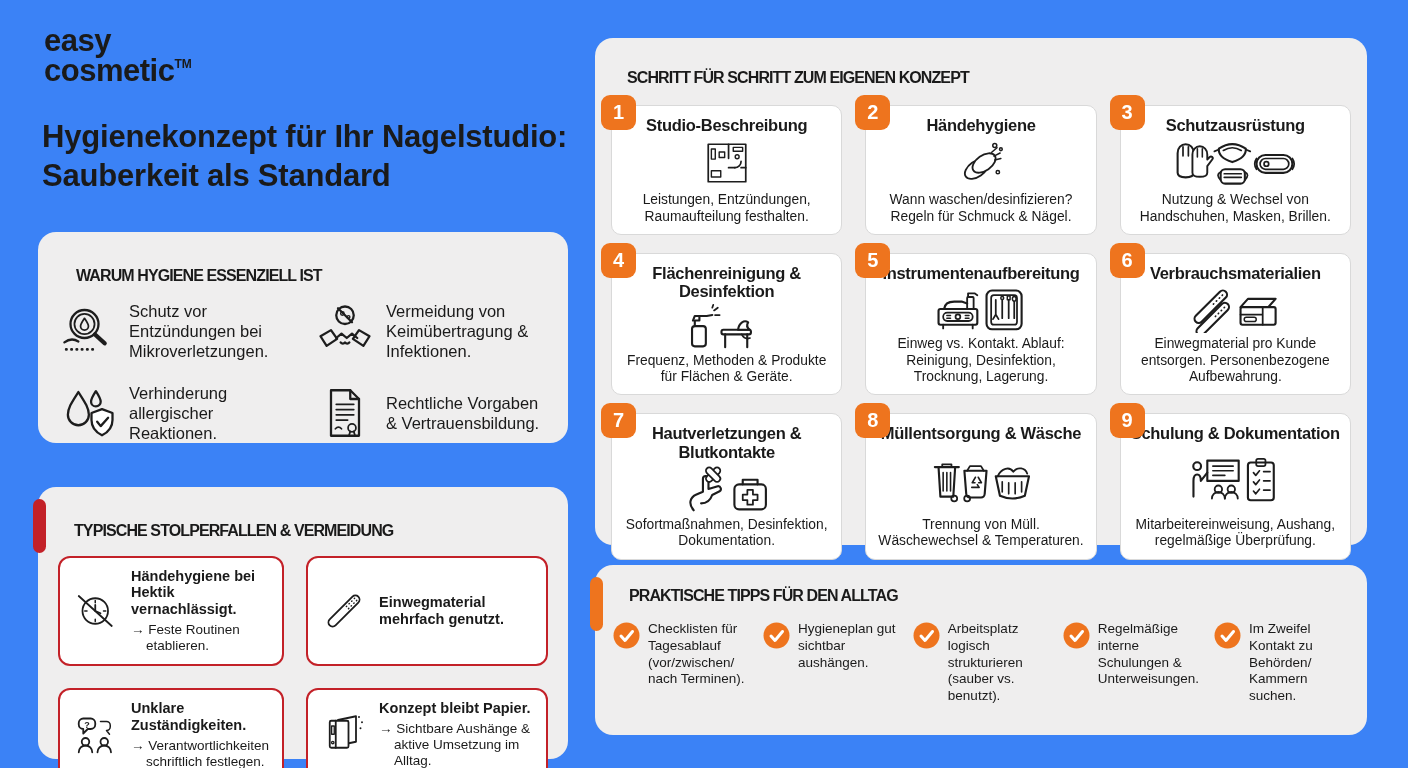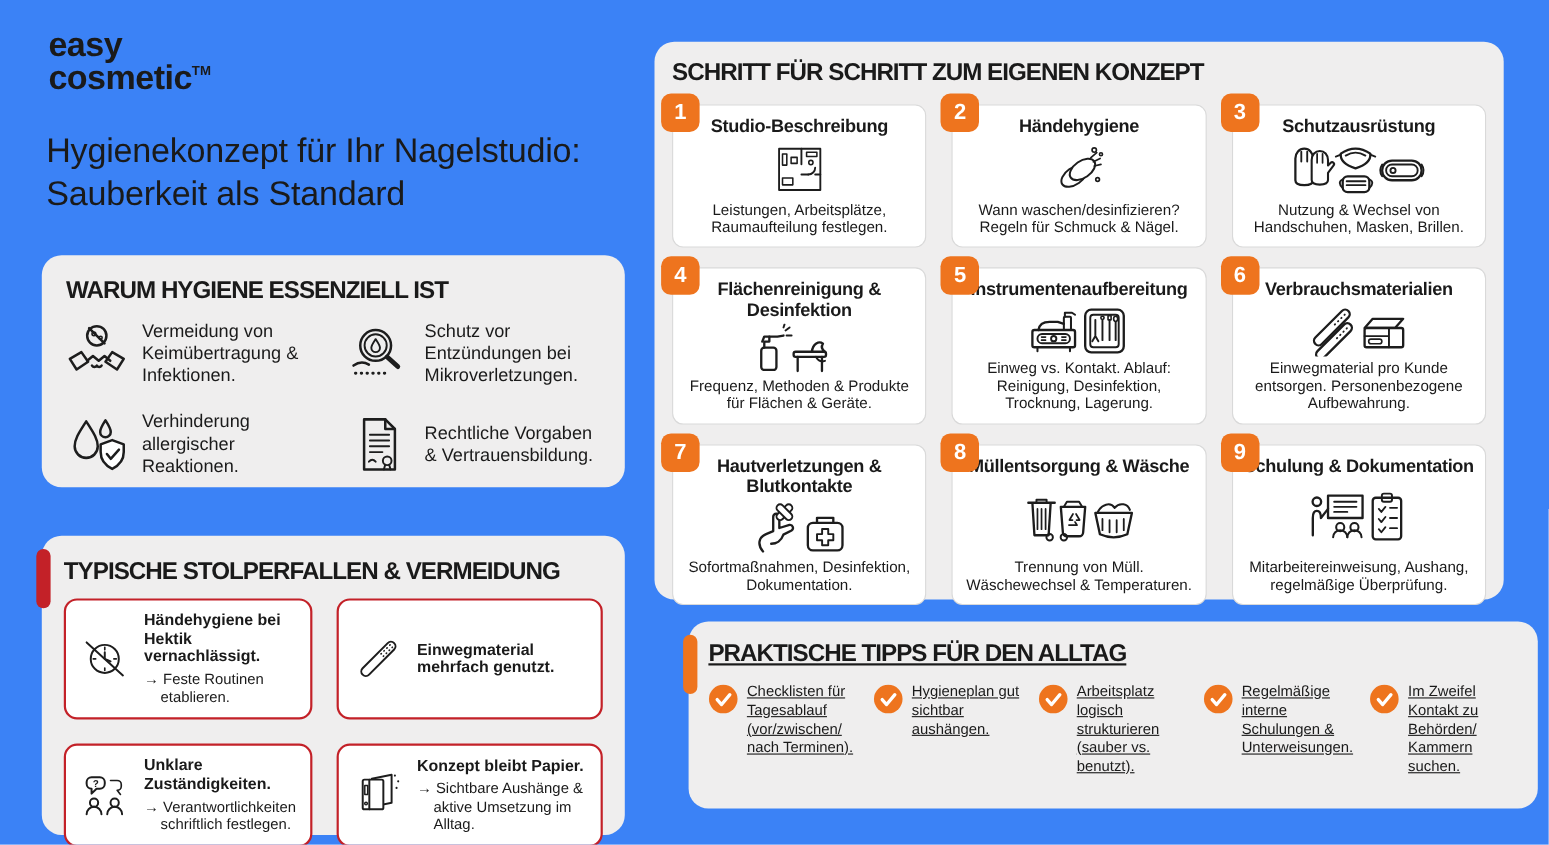--- a/index.html
+++ b/index.html
@@ -2,29 +2,29 @@
 <html><head>
 <meta charset="utf-8">
 <style>
   html,body{margin:0;padding:0;background:#fff;}
   .page{position:relative;width:1408px;height:768px;background:#3b82f6;overflow:hidden;
         font-family:"Liberation Sans",sans-serif;color:#1a1a1a;}
   
   .logo{position:absolute;left:44px;top:26px;font-weight:700;font-size:31px;line-height:0.98;letter-spacing:-0.5px;}
   .logo sup{font-size:12px;font-weight:700;position:relative;top:-2px;letter-spacing:0;}
   
-  .main-title{position:absolute;left:42px;top:118px;margin:0;font-size:31px;font-weight:400;
+  .main-title{position:absolute;left:42px;top:118px;margin:0;font-size:31px;font-weight:700;
               line-height:1.25;letter-spacing:-0.2px;}
   
   .panel{position:absolute;background:#efeeee;border-radius:18px;box-sizing:border-box;}
-  .panel h2{margin:0;font-size:22px;font-weight:700;letter-spacing:-0.9px;line-height:1.05;}
+  .panel h2{margin:16px;font-size:16px;font-weight:700;letter-spacing:-0.9px;line-height:1.05;}
   .panel-why{left:38px;top:232px;width:530px;height:211px;padding:20px 22px 0;}
   .panel-pitfalls{left:38px;top:487px;width:530px;height:272px;padding:20px 20px 0;}
   .panel-steps{left:595px;top:38px;width:772px;height:507px;padding:16px 16px 0;}
-  .panel-tips{left:626px;top:565px;width:772px;height:170px;padding:17px 18px 0;text-decoration:underline;}
+  .panel-tips{left:595px;top:565px;width:772px;height:170px;padding:7px 18px 0;}
   .accent{position:absolute;left:-5px;top:12px;width:13px;height:54px;border-radius:8px;}
   .accent.red{background:#c32128;}
   .accent.orange{background:#ee741e;}
   
   .lic{fill:none;stroke:#1d1d1d;stroke-width:2.6;stroke-linecap:round;stroke-linejoin:round;}
   .lic text{stroke:none;fill:#1d1d1d;font-weight:bold;}
   
   .why-grid{display:grid;grid-template-columns:1fr 1fr;column-gap:28px;row-gap:22px;margin-top:16px;}
   .why-item{display:flex;align-items:center;gap:13px;}
   .why-item p{margin:0;font-size:16.5px;line-height:1.22;}
@@ -68,44 +68,44 @@
     <span>Hygienekonzept für Ihr Nagelstudio:</span><br>
     <span>Sauberkeit als Standard</span>
   </h1>
 
   <section class="panel panel-why">
     <h2>WARUM HYGIENE ESSENZIELL IST</h2>
     <div class="why-grid">
       <div class="why-item">
         <span class="icn">
           <svg class="lic" width="56" height="56" viewBox="0 0 64 64">
+            <circle cx="28" cy="24" r="16"></circle>
+              <circle cx="28" cy="24" r="11.5" stroke-width="2"></circle>
+            <path d="M28 17.5 c-3 4.5 -4.5 6.5 -4.5 9 a4.5 4.5 0 0 0 9 0 c0 -2.5 -1.5 -4.5 -4.5 -9 z" stroke-width="2"></path>
+            <path d="M40 36 l11 10" stroke-width="5"></path>
+            <path d="M5 45 q8 -6 16 -1"></path>
+            <line x1="7" y1="53" x2="41" y2="53" stroke-dasharray="0.5 5.5" stroke-width="3"></line>
+          </svg>
+        </span>
+        <p>Schutz vor Entzündungen bei Mikroverletzungen.</p>
+      </div>
+      <div class="why-item">
+        <span class="icn">
+          <svg class="lic" width="56" height="56" viewBox="0 0 64 64">
             <circle cx="32" cy="14" r="10"></circle>
             <circle cx="29" cy="12" r="2" stroke-width="1.6"></circle>
               <circle cx="36" cy="16" r="1.6" stroke-width="1.6"></circle>
             <path d="M24 6 L40 22"></path>
             <path d="M4 38 l12 -7 7 10 -12 8 z"></path>
               <path d="M60 38 l-12 -7 -7 10 12 8 z"></path>
             <path d="M22 40 l6 -5 6 5 6 -5 6 5"></path>
             <path d="M27 45 a3 3 0 0 0 5 0 a3 3 0 0 0 5 0"></path>
           </svg>
         </span>
         <p>Vermeidung von Keimübertragung &amp; Infektionen.</p>
-      </div>
-      <div class="why-item">
-        <span class="icn">
-          <svg class="lic" width="56" height="56" viewBox="0 0 64 64">
-            <circle cx="28" cy="24" r="16"></circle>
-              <circle cx="28" cy="24" r="11.5" stroke-width="2"></circle>
-            <path d="M28 17.5 c-3 4.5 -4.5 6.5 -4.5 9 a4.5 4.5 0 0 0 9 0 c0 -2.5 -1.5 -4.5 -4.5 -9 z" stroke-width="2"></path>
-            <path d="M40 36 l11 10" stroke-width="5"></path>
-            <path d="M5 45 q8 -6 16 -1"></path>
-            <line x1="7" y1="53" x2="41" y2="53" stroke-dasharray="0.5 5.5" stroke-width="3"></line>
-          </svg>
-        </span>
-        <p>Schutz vor Entzündungen bei Mikroverletzungen.</p>
       </div>
       <div class="why-item">
         <span class="icn">
           <svg class="lic" width="56" height="56" viewBox="0 0 64 64">
             <path d="M21 8 C14 19 9 26 9 34 a12 12 0 0 0 24 0 c0 -8 -5 -15 -12 -26 z"></path>
             <path d="M41 7 c-3.5 5.5 -5.5 8.5 -5.5 12 a5.5 5.5 0 0 0 11 0 c0 -3.5 -2 -6.5 -5.5 -12 z"></path>
             <path d="M36 32 l12 -4.5 12 4.5 v8 c0 9 -6 14.5 -12 17.5 c-6 -3 -12 -8.5 -12 -17.5 z" fill="#fff"></path>
             <path d="M42.5 42 l4 5 8.5 -9.5"></path>
           </svg>
         </span>
@@ -207,21 +207,21 @@
             <rect x="8" y="8" width="48" height="48"></rect>
             <path d="M34 8 v18 M34 38 h8 M50 38 h6"></path>
             <path d="M42 38 a8 8 0 0 0 8 -8"></path>
             <rect x="12" y="14" width="5" height="13" stroke-width="1.8"></rect>
             <rect x="40" y="12" width="12" height="5" stroke-width="1.8"></rect>
             <circle cx="45" cy="24" r="2.5" stroke-width="1.8"></circle>
             <rect x="12" y="42" width="12" height="8" stroke-width="1.8"></rect>
             <rect x="22" y="18" width="7" height="7" stroke-width="1.8"></rect>
           </svg>
         </div>
-        <p>Leistungen, Arbeitsplätze, Raumaufteilung festlegen.</p>
+        <p>Leistungen, Entzündungen, Raumaufteilung festhalten.</p>
       </div>
 
       <div class="step-card">
         <span class="badge">2</span>
         <h3>Händehygiene</h3>
         <div class="step-icon">
           <svg class="lic" width="52" height="48" viewBox="0 0 68 60" style="stroke-width:2.4">
             <ellipse cx="28" cy="38" rx="17" ry="10" transform="rotate(-35 28 38)" fill="#fff"></ellipse>
             <ellipse cx="38" cy="30" rx="17" ry="10" transform="rotate(-35 38 30)" fill="#fff"></ellipse>
             <path d="M48 16 l7 -6 M51 21 l8 -4 M52 26 l8 -2" stroke-width="2"></path>

